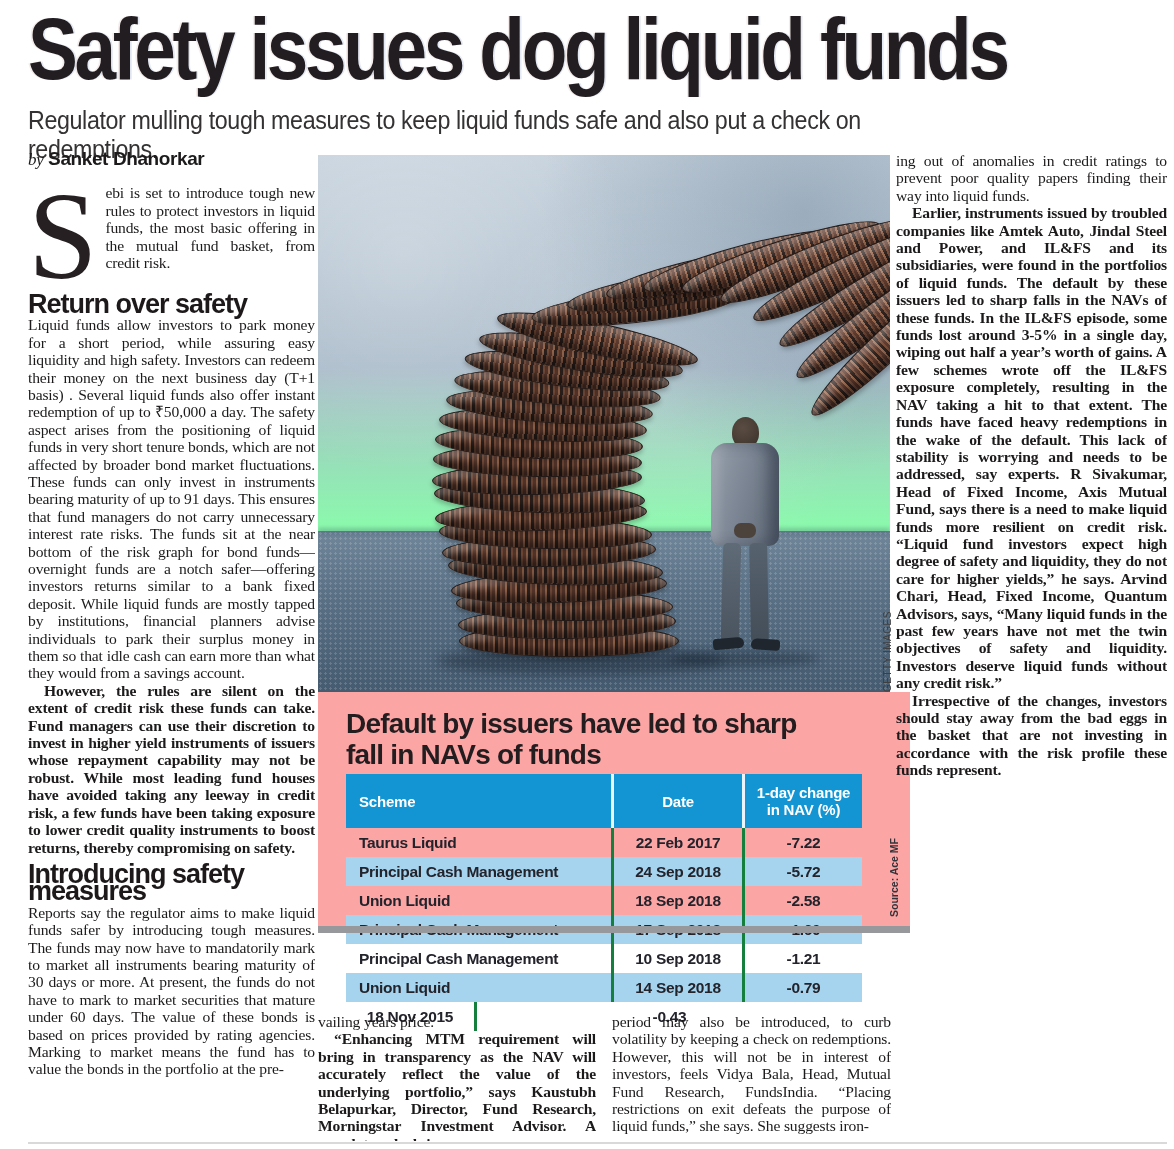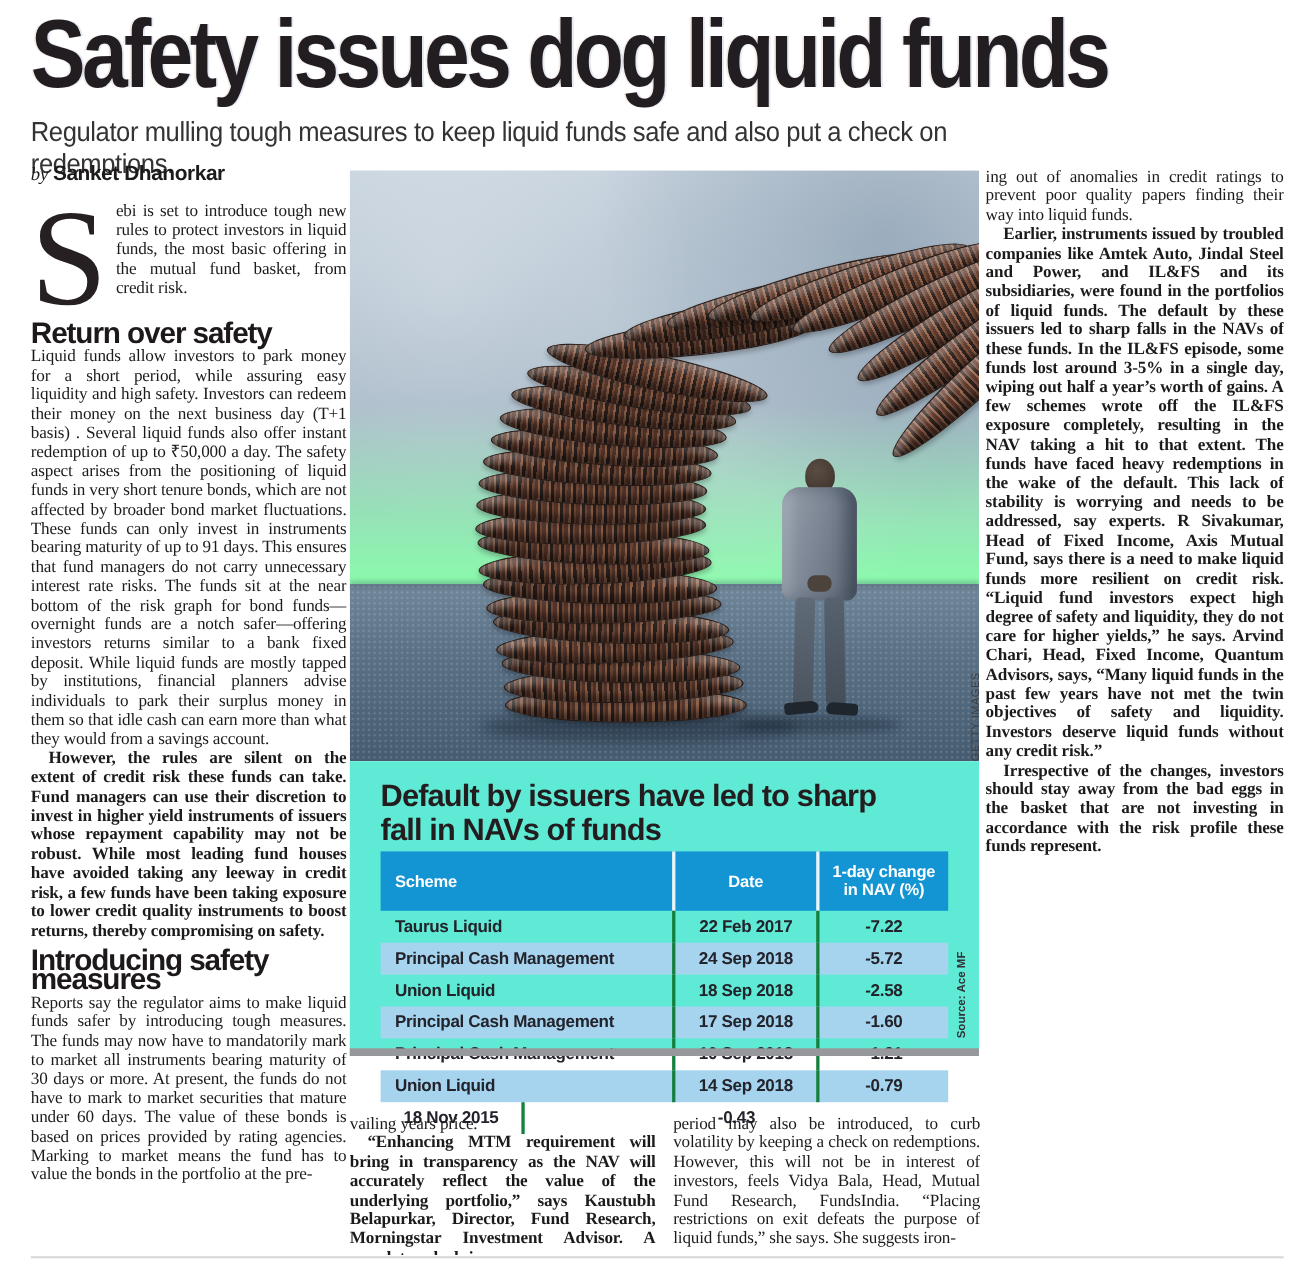--- a/index.html
+++ b/index.html
@@ -74,21 +74,21 @@
   .man .shoe-l{position:absolute;left:13px;top:221px;width:31px;height:11px;border-radius:6px 10px 8px 6px;
     background:#1f262e;transform:rotate(-5deg);}
   .man .shoe-r{position:absolute;left:51px;top:222px;width:29px;height:11px;border-radius:10px 6px 6px 8px;
     background:#1f262e;transform:rotate(4deg);}
 
   .photo-credit{position:absolute;left:882px;top:590px;height:102px;
     writing-mode:vertical-rl;transform:rotate(180deg);
     font-family:"Liberation Sans",sans-serif;font-size:10px;letter-spacing:.5px;color:#3e3e3e;white-space:nowrap;}
 
   
-  .infographic{position:absolute;left:318px;top:692px;width:572px;height:268px;background:#5eead4;}
+  .infographic{position:absolute;left:318px;top:692px;width:572px;height:241px;background:#fca5a5;padding-left:20px;}
   .infographic h3{margin:0;position:absolute;left:28px;top:16px;width:470px;
     font-family:"Liberation Sans",sans-serif;font-weight:bold;font-size:28px;line-height:1.12;
     letter-spacing:-.8px;color:#241d1f;}
   .table{position:absolute;left:28px;top:82px;width:516px;font-family:"Liberation Sans",sans-serif;}
   .thead{display:flex;background:#1495d3;color:#fff;font-weight:bold;font-size:15px;letter-spacing:-.2px;
     min-height:54px;align-items:center;}
   .thead .c{display:flex;align-items:center;min-height:54px;box-sizing:border-box;}
   .trow{display:flex;min-height:29px;align-items:center;font-size:15.5px;font-weight:bold;
     letter-spacing:-.3px;color:#23232c;}
   .trow.alt{background:#a6d4ee;}

